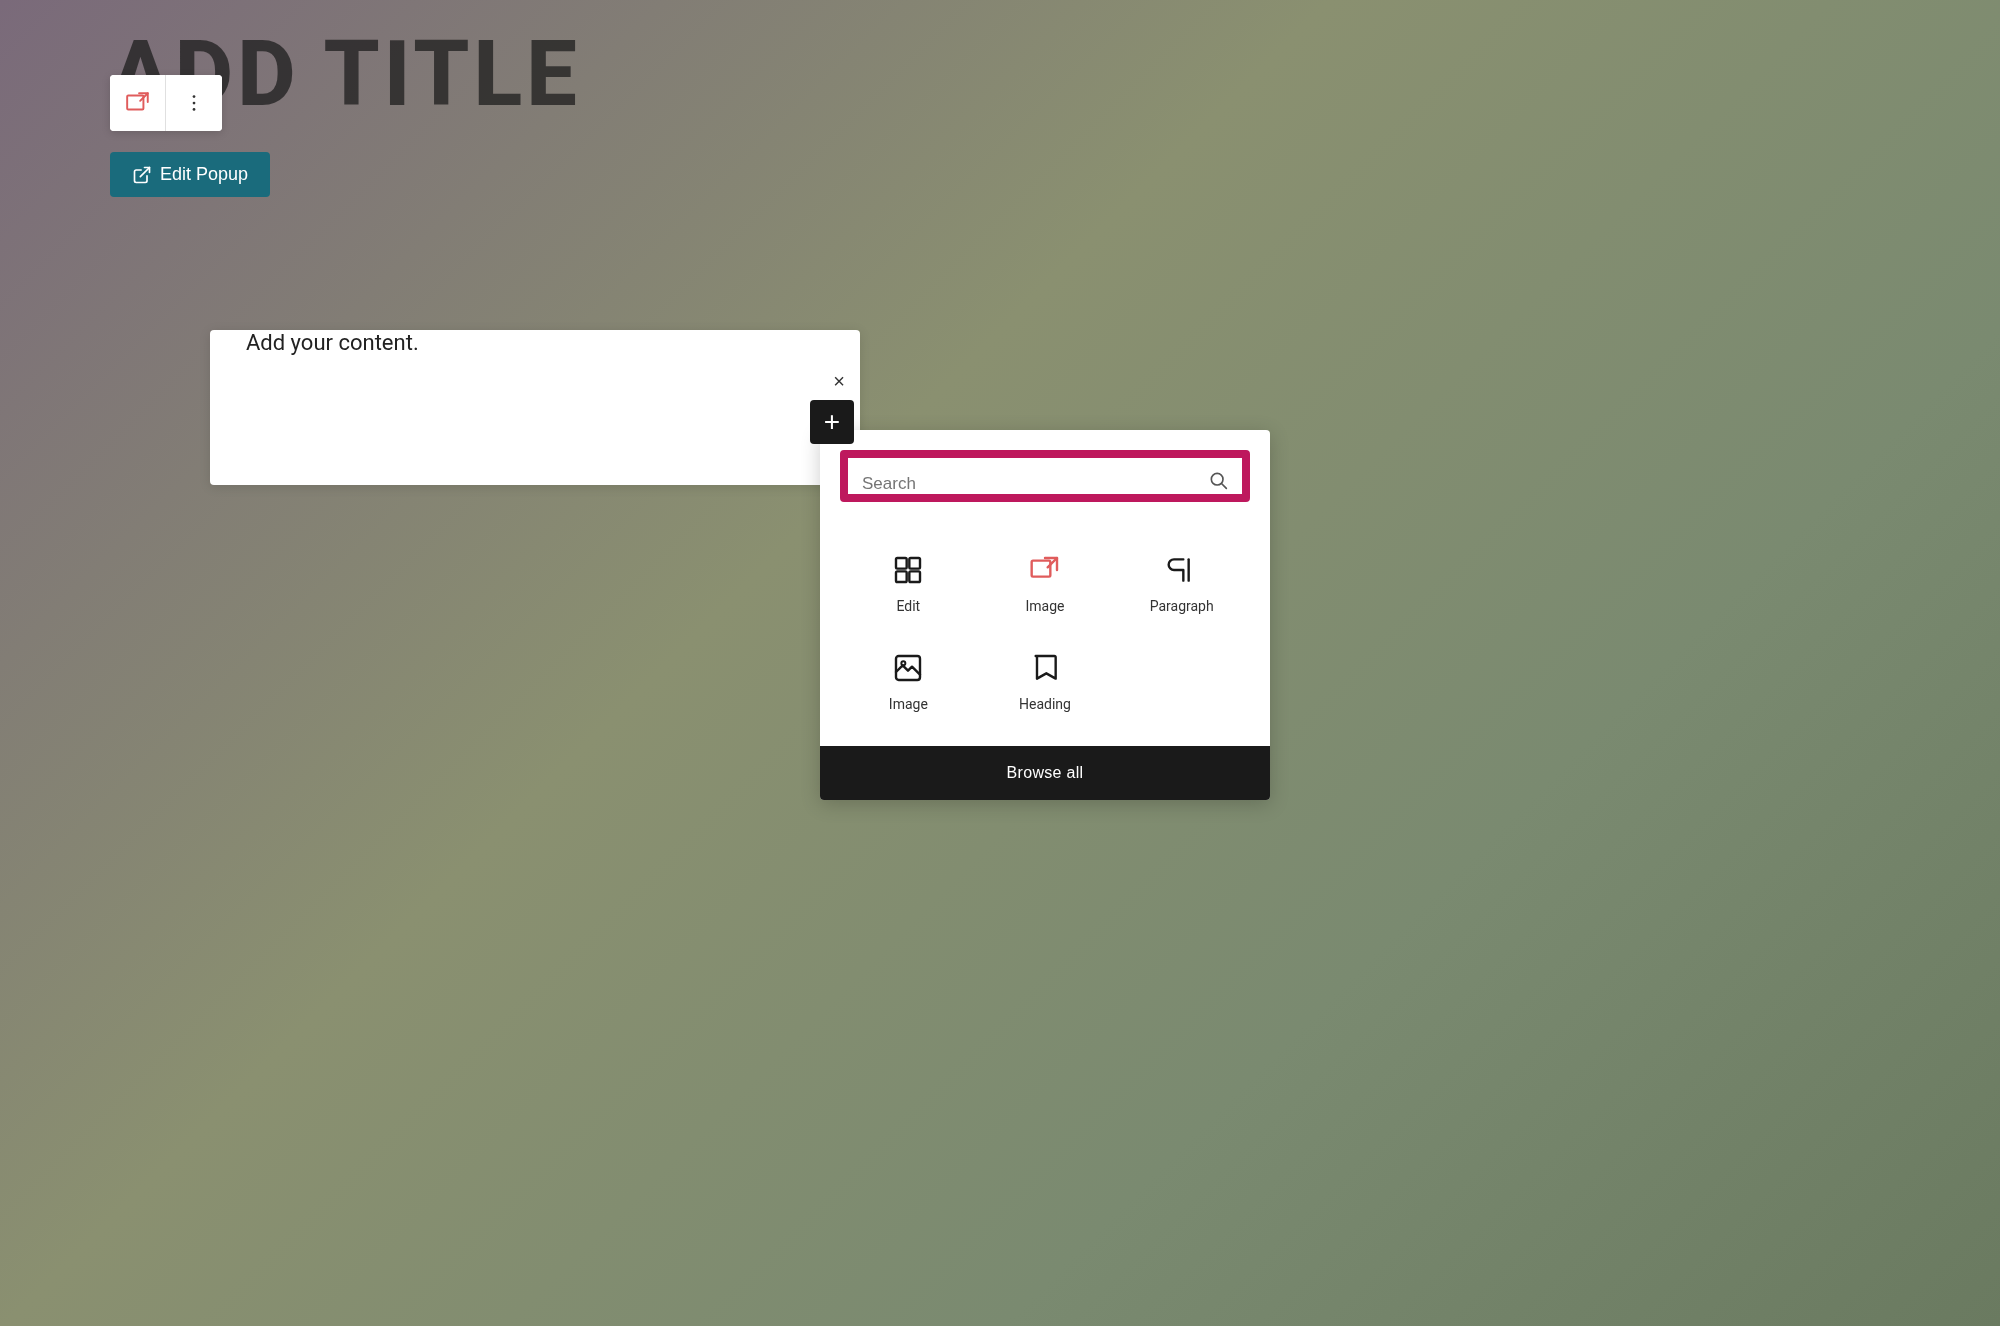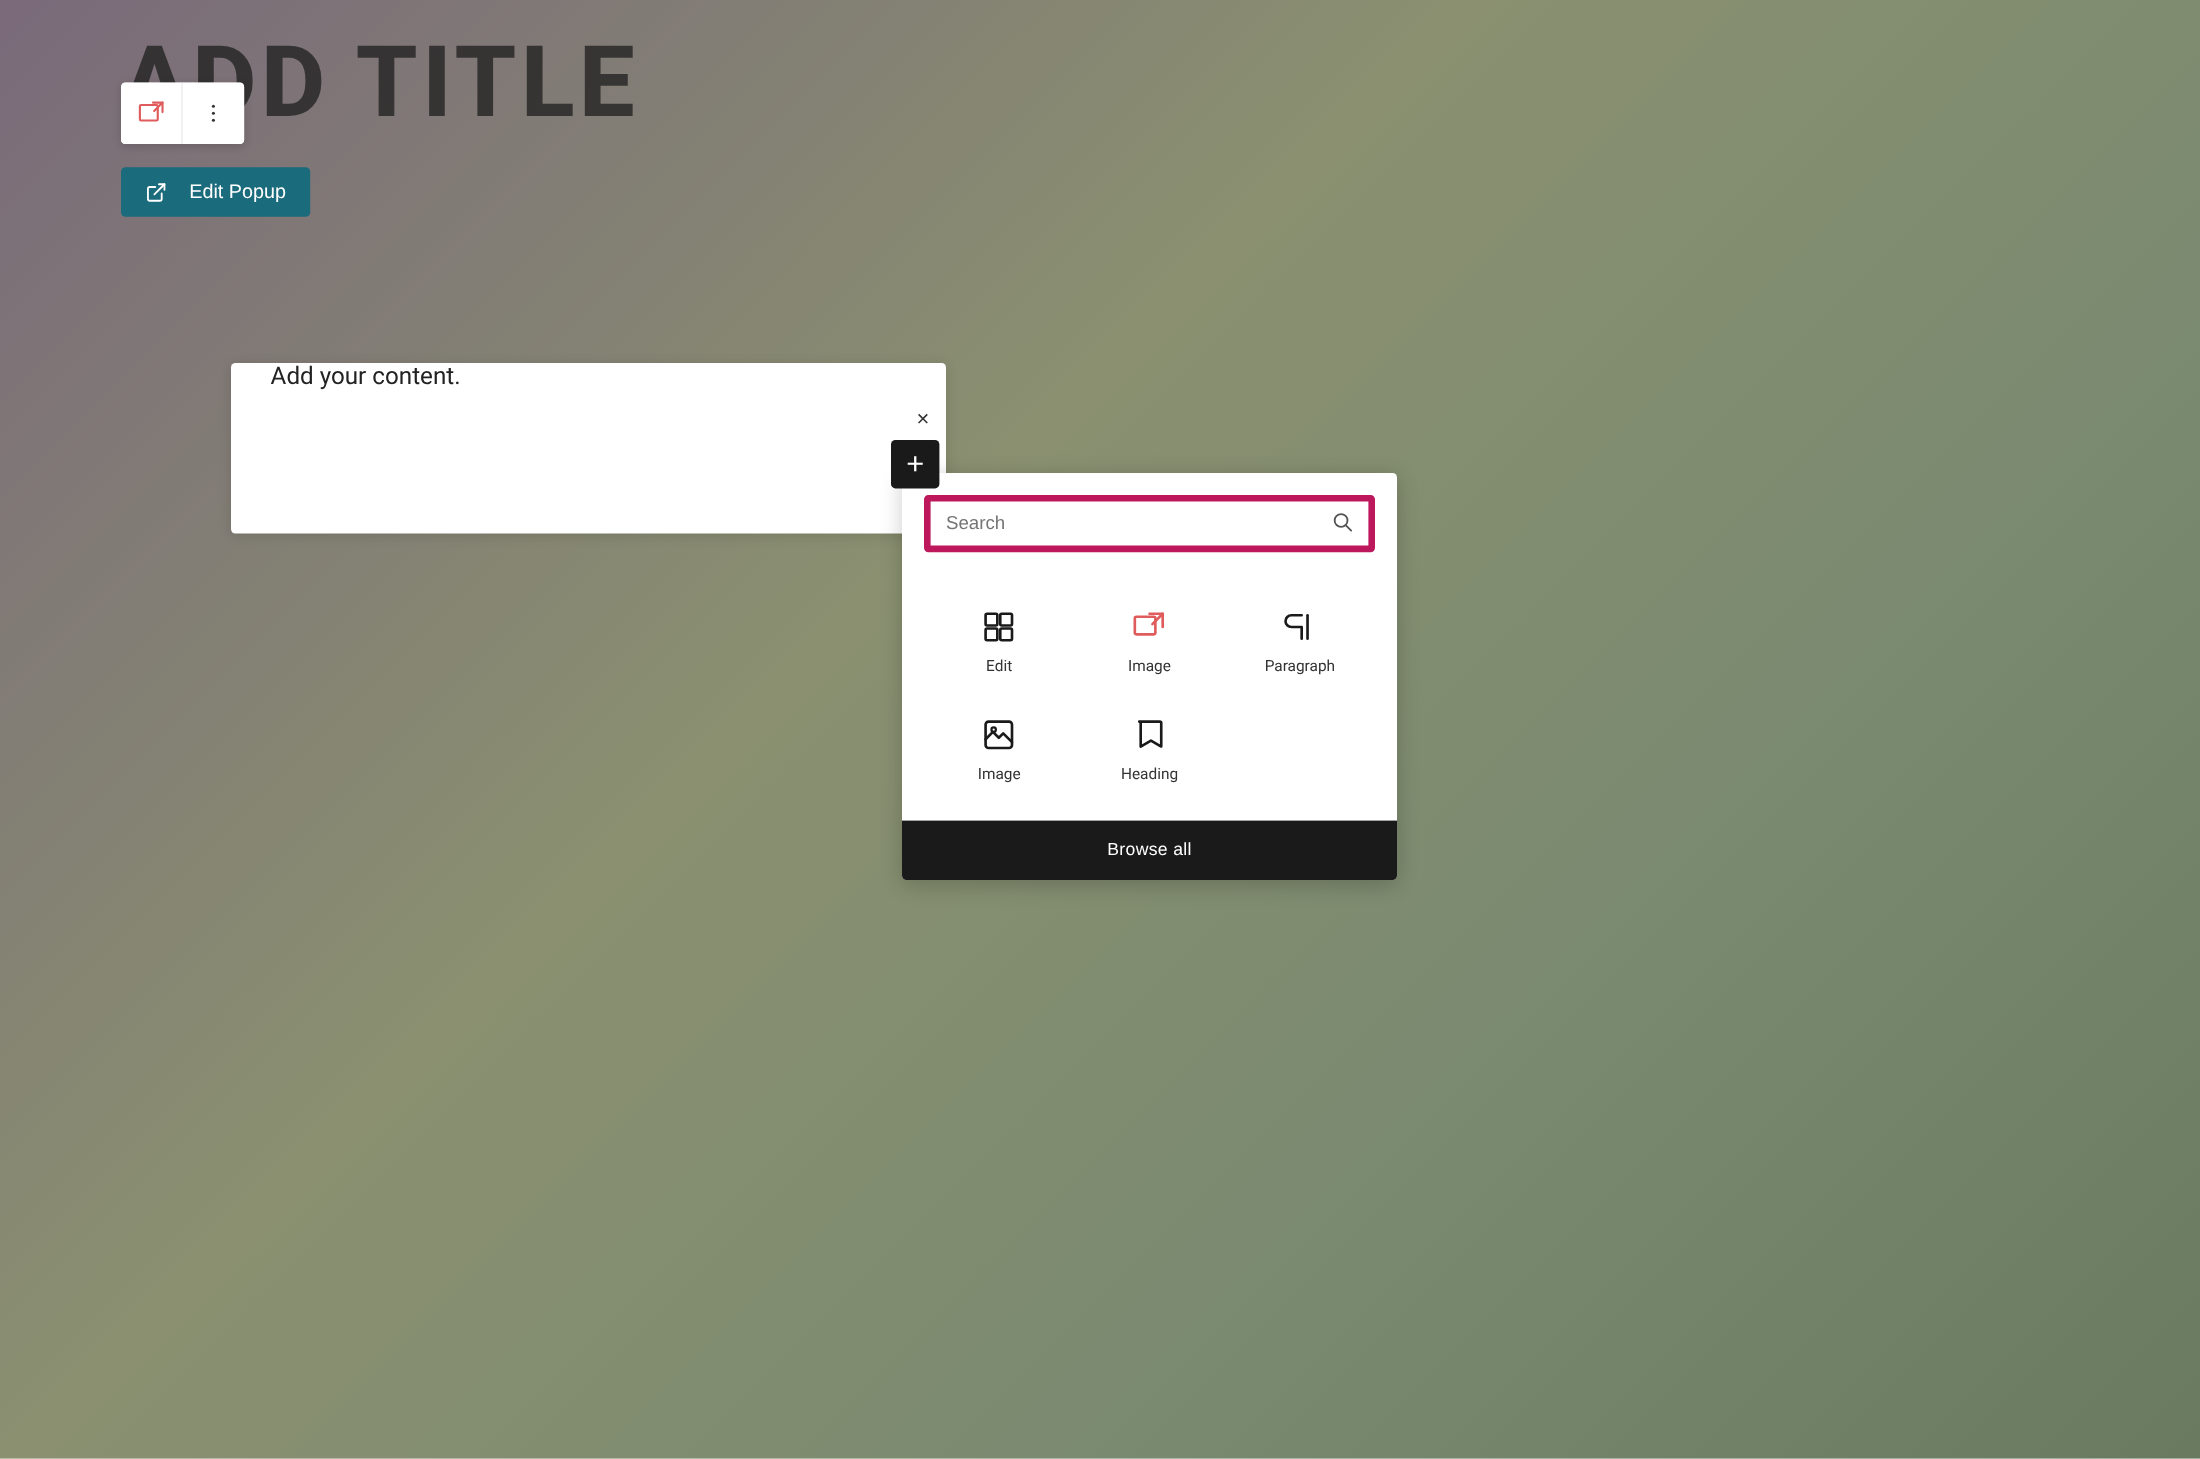--- a/index.html
+++ b/index.html
@@ -61,21 +61,21 @@
       background: #1a6b7c;
       color: white;
       border: none;
       border-radius: 4px;
       padding: 12px 22px;
       font-size: 18px;
       font-weight: 500;
       cursor: pointer;
       display: flex;
       align-items: center;
-      gap: 20px;
+      gap: 8px;
     }
 
     
     .content-block {
       position: absolute;
       top: 330px;
       left: 210px;
       width: 650px;
       height: 155px;
       background: white;
@@ -139,22 +139,22 @@
       box-shadow: 0 4px 20px rgba(0,0,0,0.2);
       overflow: hidden;
     }
 
     .inserter-search {
       padding: 20px 20px 16px;
     }
 
     .search-wrapper {
       display: flex;
-      align-items: center;
-      border: 6px solid #be185d;
+      align-items: flex-end;
+      border: 8px solid #be185d;
       border-radius: 4px;
       padding: 0 14px;
       height: 52px;
     }
 
     .search-input {
       flex: 1;
       border: none;
       outline: none;
       font-size: 17px;

